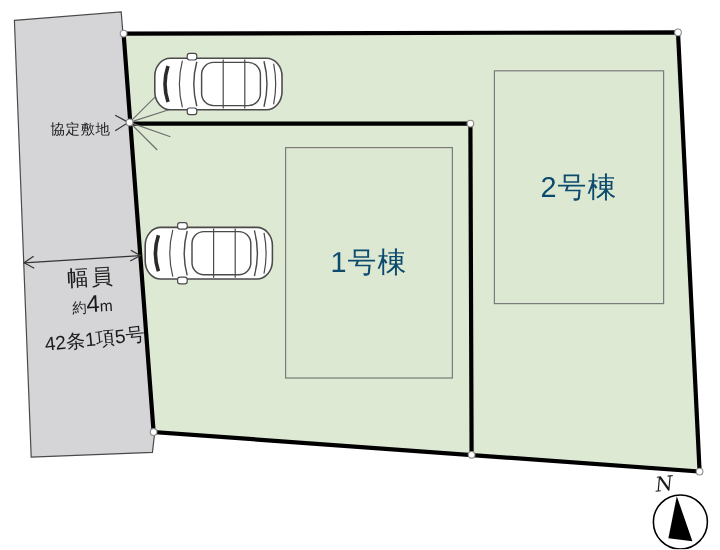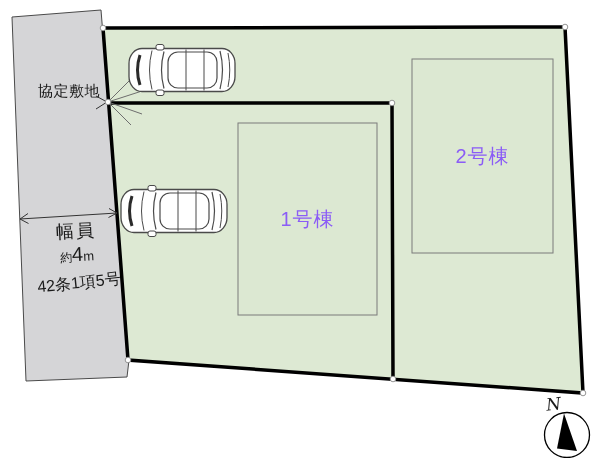--- a/index.html
+++ b/index.html
@@ -3,29 +3,29 @@
 <meta charset="utf-8">
 <style>
   html,body{margin:0;padding:0;background:#fff;}
   #stage{
     position:relative;width:600px;height:458px;background:#ffffff;
     font-family:"Liberation Sans","DejaVu Sans",sans-serif;
     color:#111;overflow:hidden;
   }
   #plan-svg{position:absolute;left:0;top:0;}
   .lbl{position:absolute;white-space:nowrap;color:#1a1a1a;}
-  .easement{left:38px;top:82px;width:54px;font-size:15px;text-align:right;letter-spacing:.5px;}
+  .easement{left:38px;top:100px;width:54px;font-size:12px;text-align:right;letter-spacing:.5px;}
   .width-word{left:45px;top:219px;width:62px;font-size:18px;text-align:center;letter-spacing:2px;transform:rotate(-3deg);}
   .width-val{left:43px;top:243px;width:68px;text-align:center;transform:rotate(-3deg);}
   .width-val .pre{font-size:12px;}
   .width-val .num{font-size:20px;}
   .width-val .unit{font-size:13px;}
   .article{left:26px;top:273px;width:106px;font-size:16px;text-align:center;transform:rotate(-6deg);}
   .bldg-label{position:absolute;display:flex;align-items:center;justify-content:center;
-    font-size:20px;letter-spacing:1px;color:#8b5cf6;}
+    font-size:24px;letter-spacing:1px;color:#0c4a6e;}
   .bldg1{left:238px;top:123px;width:139px;height:192px;border-radius:10px;}
   .bldg2{left:412px;top:59px;width:141px;height:194px;}
   .north{left:546px;top:394px;font-size:17px;font-style:italic;
     font-family:"DejaVu Serif","Liberation Serif",serif;transform:rotate(-6deg);}
 </style>
 </head>
 <body>
 
 <div id="stage">
 

